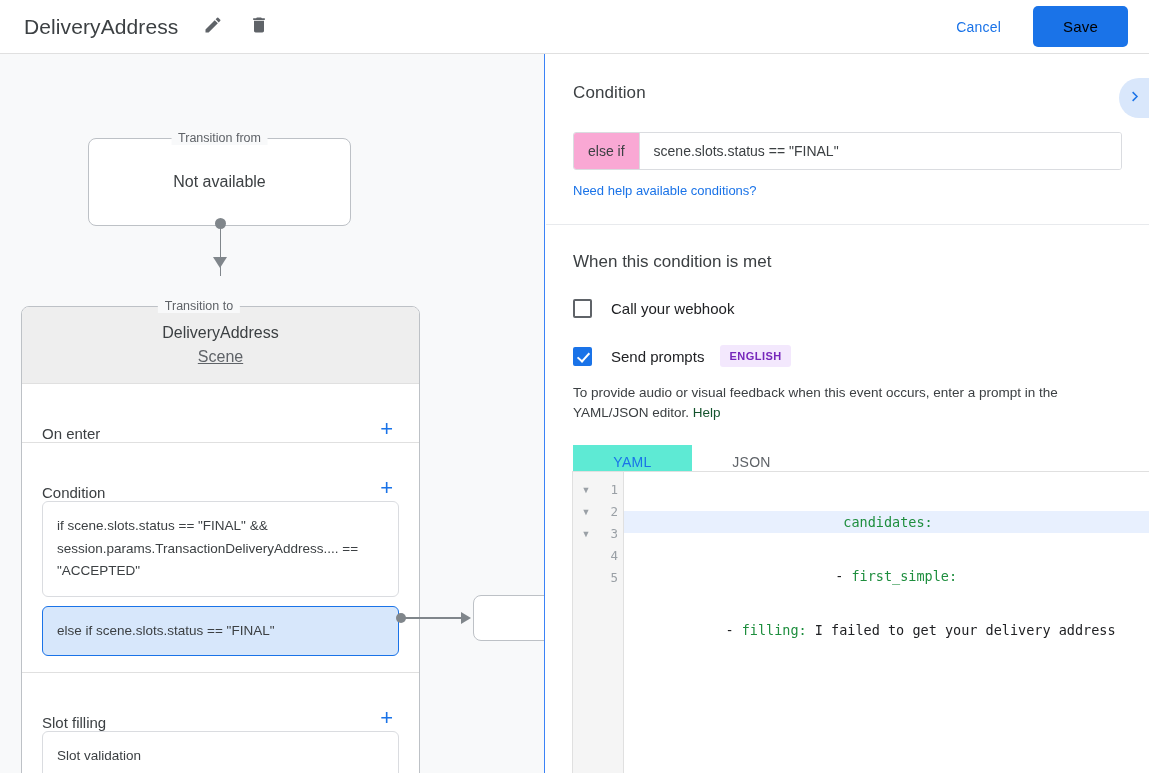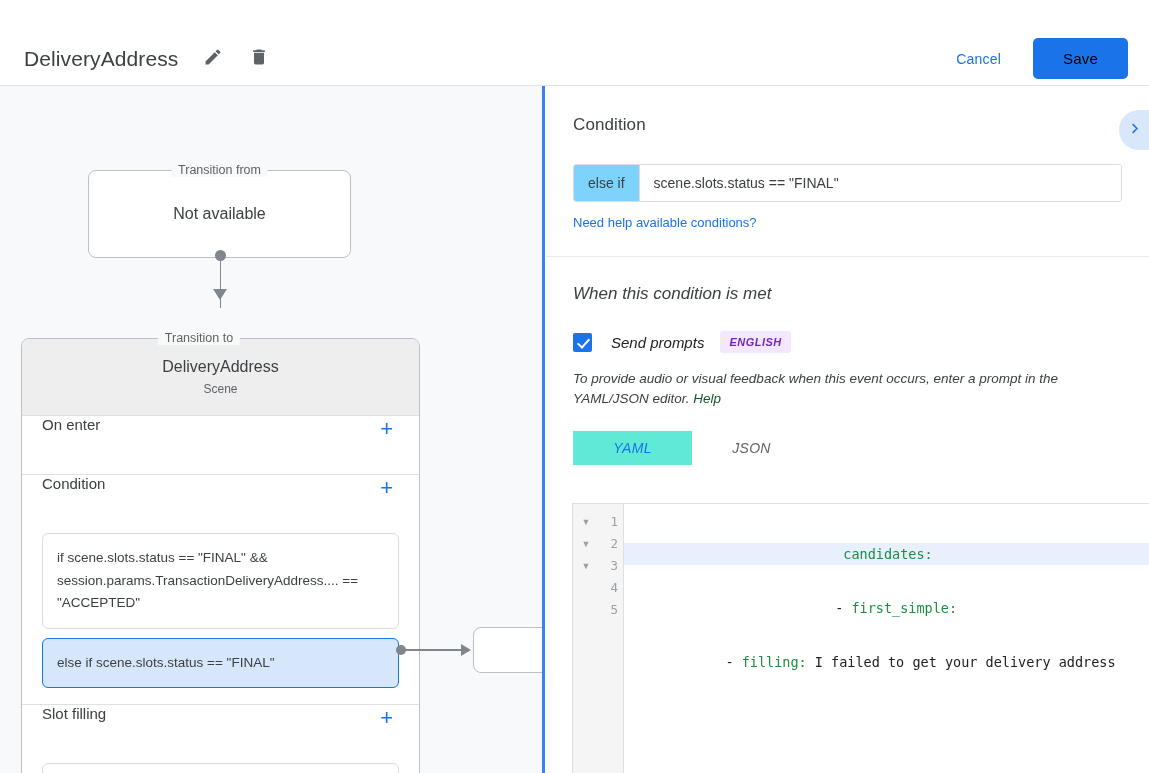--- a/index.html
+++ b/index.html
@@ -3,21 +3,21 @@
 <meta charset="utf-8">
 <style>
   * { box-sizing: border-box; margin: 0; padding: 0; }
   html, body {
     width: 1149px; height: 773px;
     font-family: "Liberation Sans", sans-serif;
     background: #ffffff;
     color: #3c4043;
     overflow: hidden;
   }
-  .app { position: relative; width: 1149px; height: 642px; margin-top: 32px; }
+  .app { position: relative; width: 1149px; height: 642px; }
 
   
   .topbar {
     position: absolute; left: 0; top: 0; width: 1149px; height: 54px;
     background: #ffffff;
     border-bottom: 1px solid #e0e0e0;
     display: flex; align-items: center;
   }
   .title {
     margin-left: 24px;
@@ -48,21 +48,21 @@
     border: none; border-radius: 5px;
     padding: 12px 30px; margin-left: 20px; cursor: pointer;
     letter-spacing: 0.2px;
   }
 
   
   .graph-panel {
     position: absolute; left: 0; top: 54px;
     width: 545px; height: 719px;
     background: #f8f9fa;
-    border-right: 3px solid #3b82f6;
+    border-right: 1px solid #3b82f6;
     overflow: hidden;
   }
 
   .fieldset-box {
     position: absolute;
     border: 1px solid #bdc1c6;
     border-radius: 8px;
     background: #ffffff;
   }
   .fieldset-legend {
@@ -117,26 +117,26 @@
     font-size: 12.5px; color: #5f6368; z-index: 3;
   }
   .scene-head {
     background: #eeeeee;
     height: 77px;
     display: flex; flex-direction: column;
     align-items: center; justify-content: center;
     border-bottom: 1px solid #e0e0e0;
   }
   .scene-name { font-size: 16px; color: #3c4043; }
-  .scene-sub { font-size: 12px; color: #5f6368; margin-top: 6px; }
+  .scene-sub { font-size: 16px; color: #5f6368; margin-top: 6px; text-decoration: underline; }
 
   .section { border-bottom: 1px solid #e0e0e0; padding: 0 20px 0 20px; }
   .section.no-border { border-bottom: none; }
   .section-header {
-    display: flex; align-items: flex-start; justify-content: space-between;
+    display: flex; align-items: flex-end; justify-content: space-between;
     height: 58px;
     gap: 44px;
   }
   .section-title { font-size: 15px; color: #3c4043; }
   .plus-btn {
     color: #1a73e8; font-size: 22px; line-height: 1;
     cursor: pointer; padding: 2px 6px; user-select: none;
     font-weight: 300;
   }
   .section-body { padding-bottom: 16px; }
@@ -201,39 +201,39 @@
     border-bottom: 1px solid #e8eaed; }
   .panel-h { font-size: 17px; color: #3c4043; letter-spacing: 0.1px; }
 
   .cond-row {
     margin-top: 29px;
     display: flex; align-items: stretch;
     border: 1px solid #dadce0; border-radius: 3px;
     height: 38px; overflow: hidden;
   }
   .cond-prefix {
-    background: #7dd3fc;
+    background: #f9a8d4;
     border-right: 1px solid #dadce0;
     display: flex; align-items: center;
     padding: 0 14px;
     font-size: 14px; color: #3c4043;
   }
   .cond-input {
     flex: 1; border: none; outline: none;
     padding: 0 14px;
     font-size: 14px; color: #3c4043;
     font-family: "Liberation Sans", sans-serif;
     background: #ffffff;
   }
   .help-link {
     display: inline-block; margin-top: 13px;
     font-size: 13px; color: #1a73e8; text-decoration: none; cursor: pointer;
   }
 
-  .panel-section.met { padding-top: 27px; font-style: italic; }
+  .panel-section.met { padding-top: 27px; }
   .met-h { font-size: 17px; color: #3c4043; }
 
   .check-row { display: flex; align-items: center; margin-top: 27px; }
   .cbox {
     width: 19px; height: 19px; border: 2px solid #5f6368;
     border-radius: 2px; background: #ffffff; cursor: pointer;
     flex: none;
   }
   .cbox.checked {
     background: #1a73e8; border-color: #1a73e8;
@@ -410,20 +410,24 @@
         <div class="cond-prefix">else if</div>
         <input class="cond-input" type="text" value="scene.slots.status == &quot;FINAL&quot;" style="">
       </div>
 
       <a class="help-link">Need help available conditions?</a>
     </div>
 
     <div class="panel-section met">
       <div class="met-h">When this condition is met</div>
 
+      <div class="check-row">
+        <div class="cbox"></div>
+        <span class="check-label">Call your webhook</span>
+      </div>
 
       <div class="check-row">
         <div class="cbox checked"></div>
         <span class="check-label">Send prompts</span>
         <span class="lang-badge">ENGLISH</span>
       </div>
 
       <div class="helper-text">
         <span>To provide audio or visual feedback when this event occurs, enter a prompt in the YAML/JSON editor. </span><a>Help</a>
       </div>

